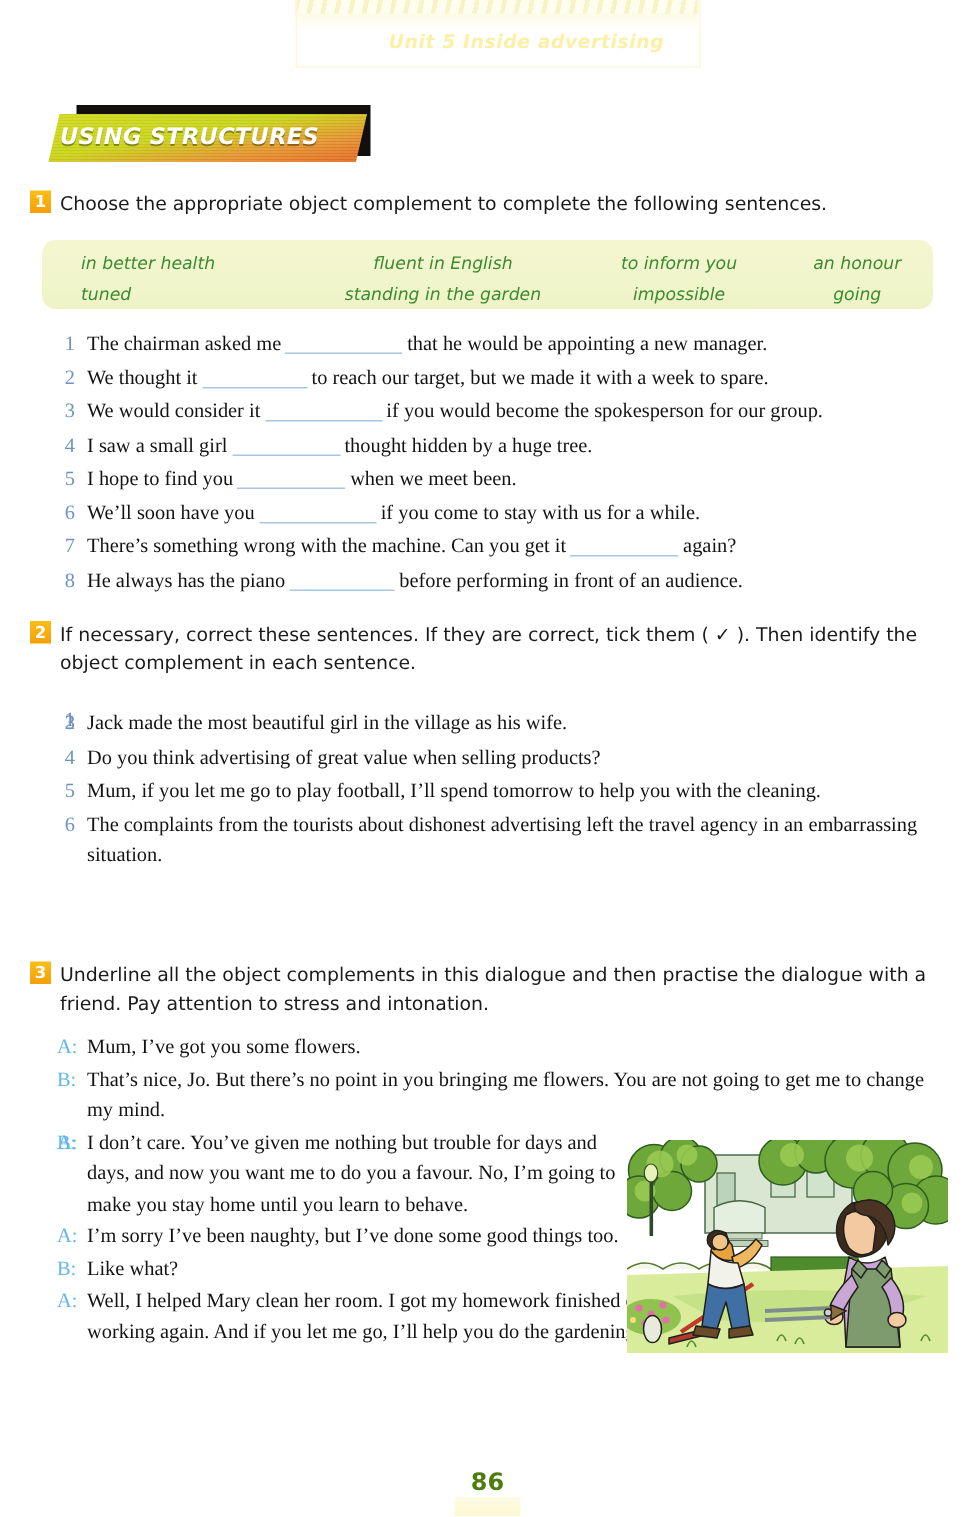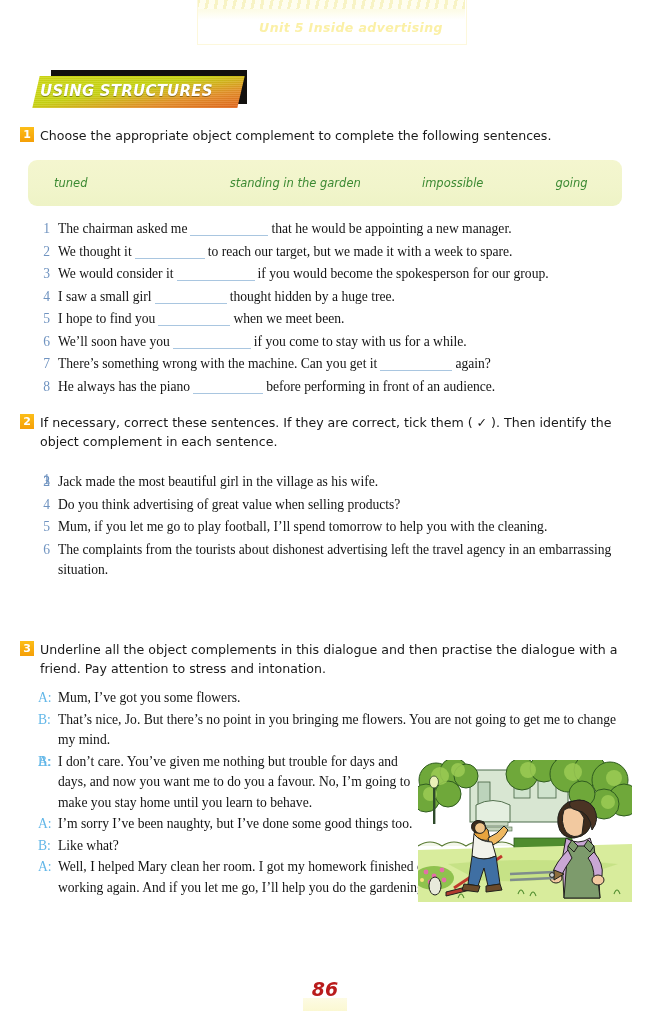--- a/index.html
+++ b/index.html
@@ -124,21 +124,21 @@
   .illus{position:absolute;left:418px;top:760px;width:214px;height:142px;}
   .illus svg{display:block;}
 
   
   .pagenum-bg{
     position:absolute;left:303px;top:976px;width:44px;height:35px;
     background:linear-gradient(180deg,#ffffff 0%,#ffffff 62%,#fdfbe4 62%,#fbf8d2 100%);
   }
   .pagenum{
     position:absolute;left:303px;top:978px;width:44px;text-align:center;
-    font-family:"DejaVu Sans", sans-serif;font-weight:bold;font-size:19px;color:#b91c1c;font-style:italic;
+    font-family:"DejaVu Sans", sans-serif;font-weight:bold;font-size:16px;color:#4d7c0f;
   }
 </style>
 </head>
 <body>
 
 <div class="header-band"></div>
 <div class="header-rule"></div>
 <div class="header-title">Unit 5 Inside advertising</div>
 
 <div class="banner-wrap">
@@ -150,20 +150,26 @@
 <div class="ex" style="top:126px;">
   <div class="ex-head">
     <span class="badge">1</span>
     <span>Choose the appropriate object complement to complete the following sentences.</span>
   </div>
 </div>
 
 <div class="wordbank">
   <table>
     <tbody>
+        <tr class="wb-r1">
+      <td class="wb-c1">in better health</td>
+      <td class="wb-c2">fluent in English</td>
+      <td class="wb-c3">to inform you</td>
+      <td class="wb-c4">an honour</td>
+    </tr>
     <tr>
       <td class="wb-c1">tuned</td>
       <td class="wb-c2">standing in the garden</td>
       <td class="wb-c3">impossible</td>
       <td class="wb-c4">going</td>
     </tr>
   </tbody>
     </table>
 </div>
 

